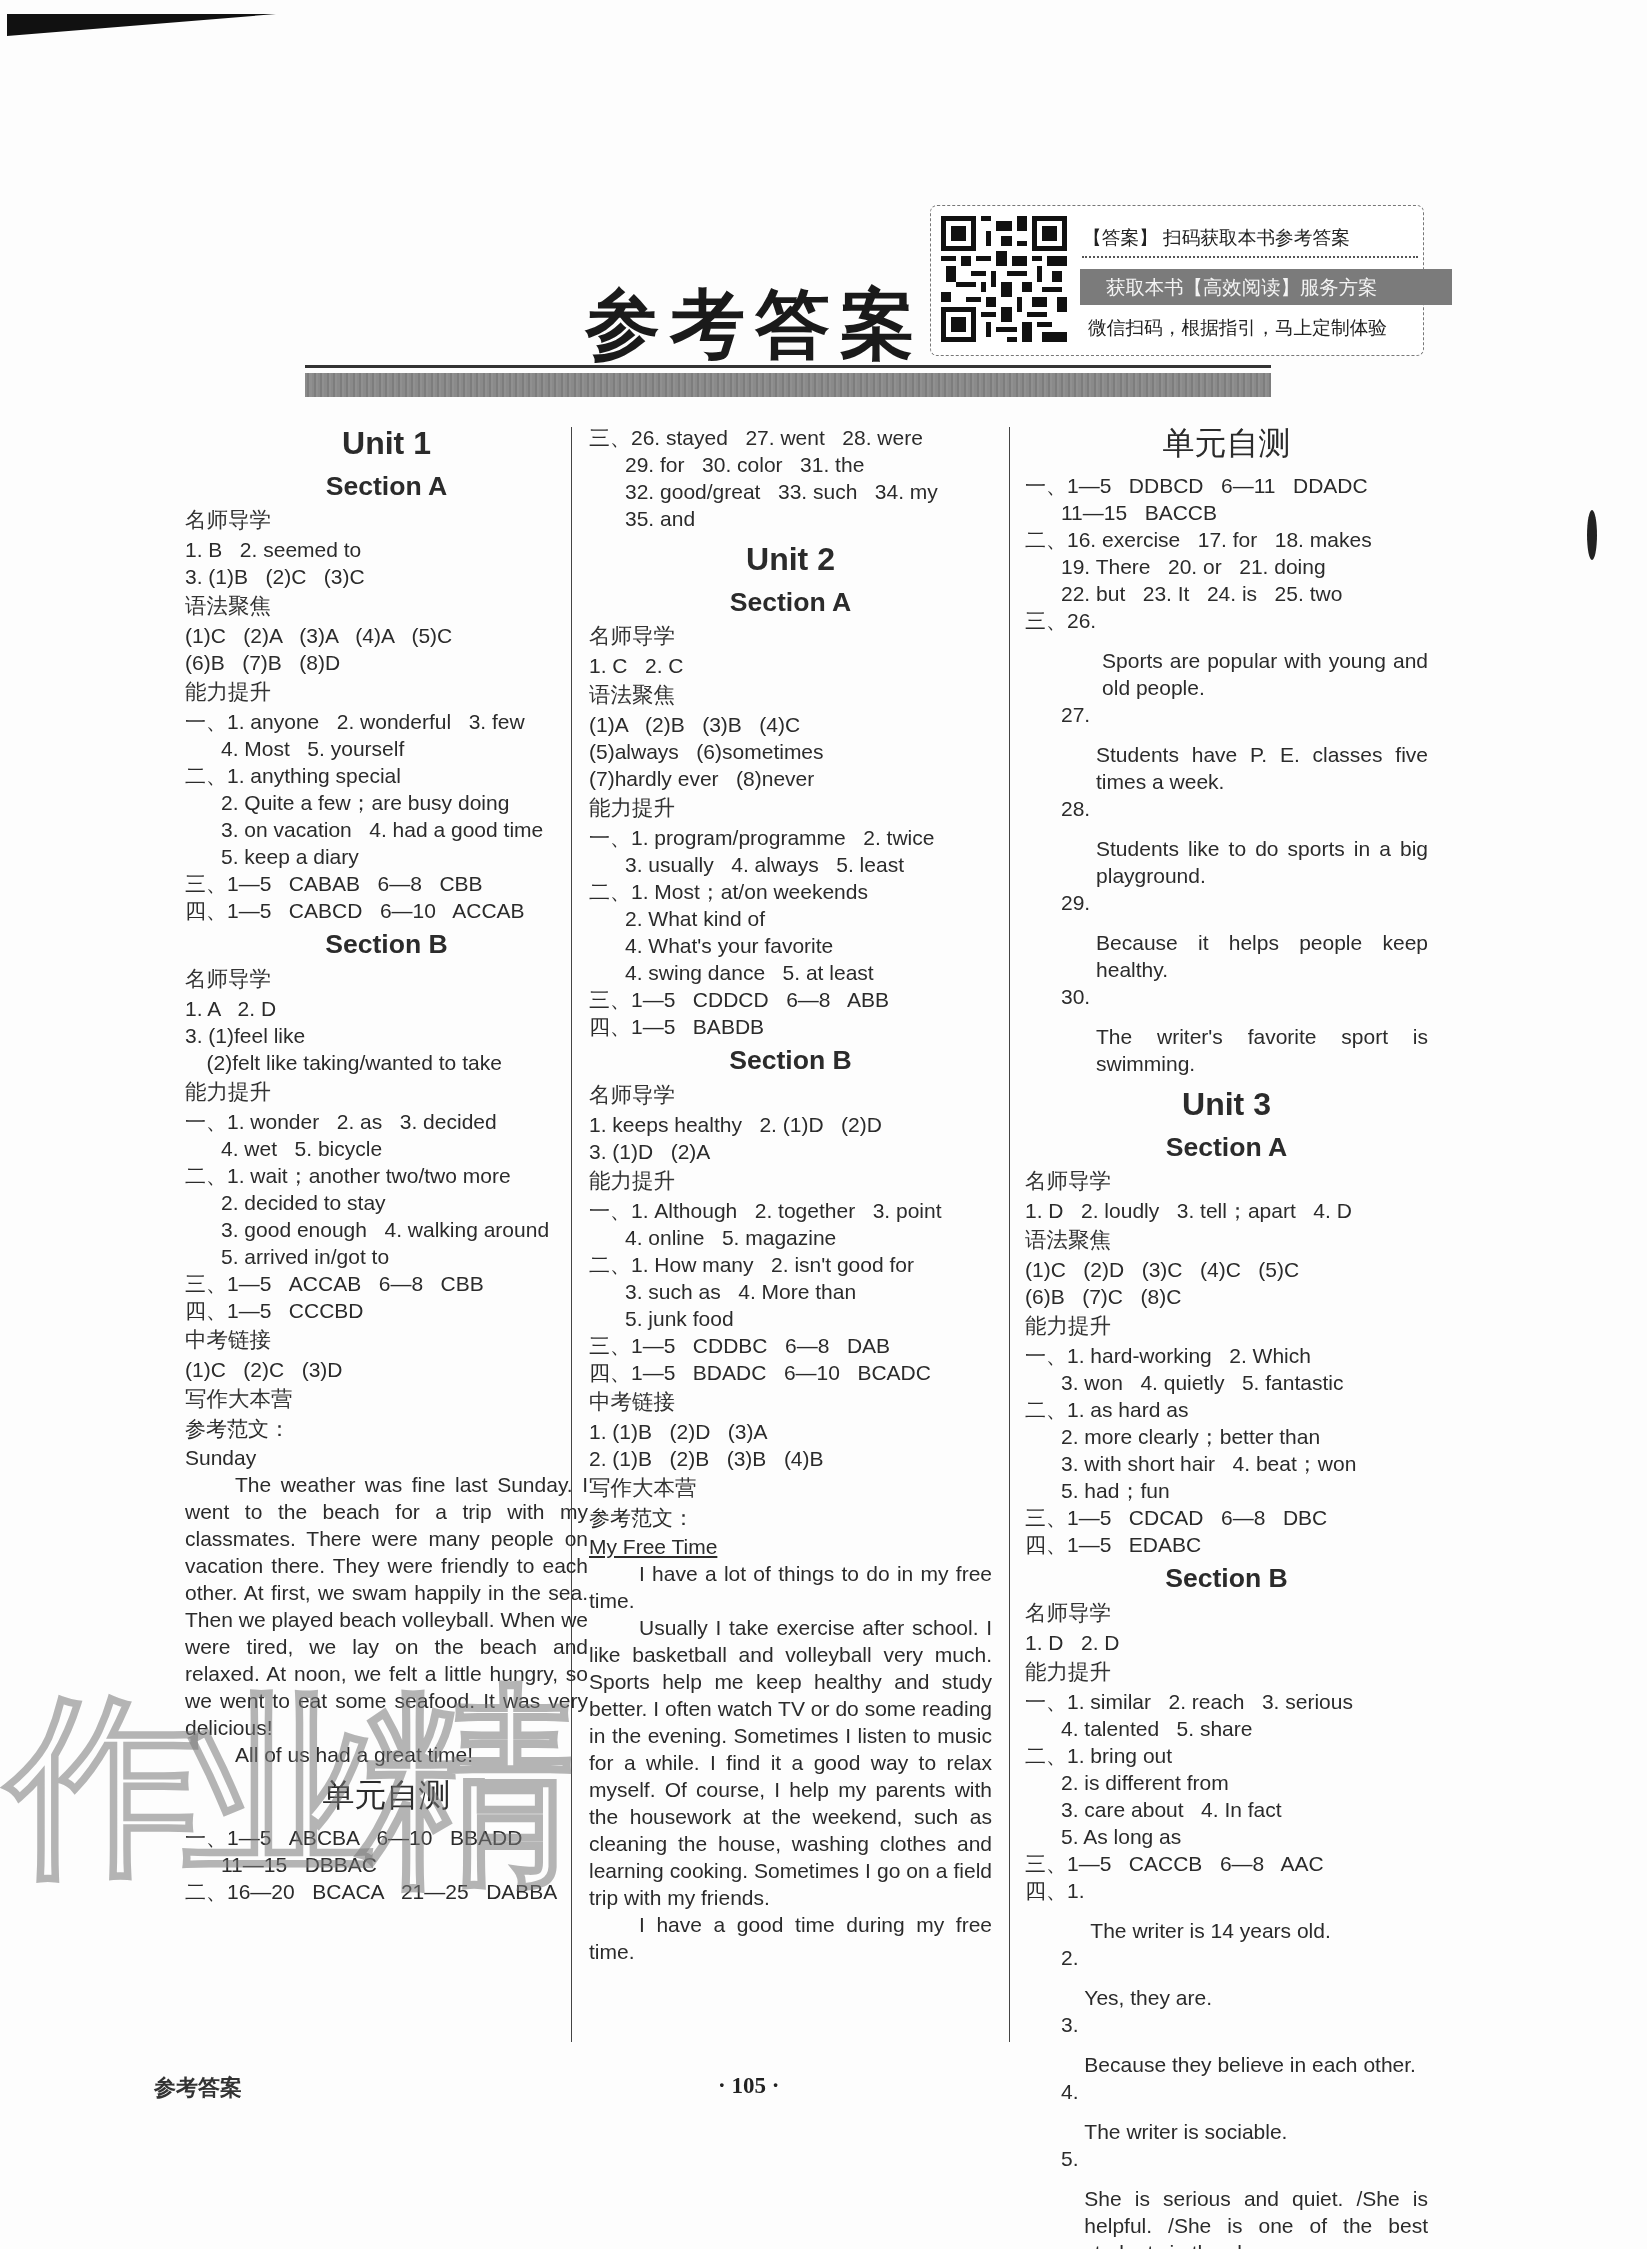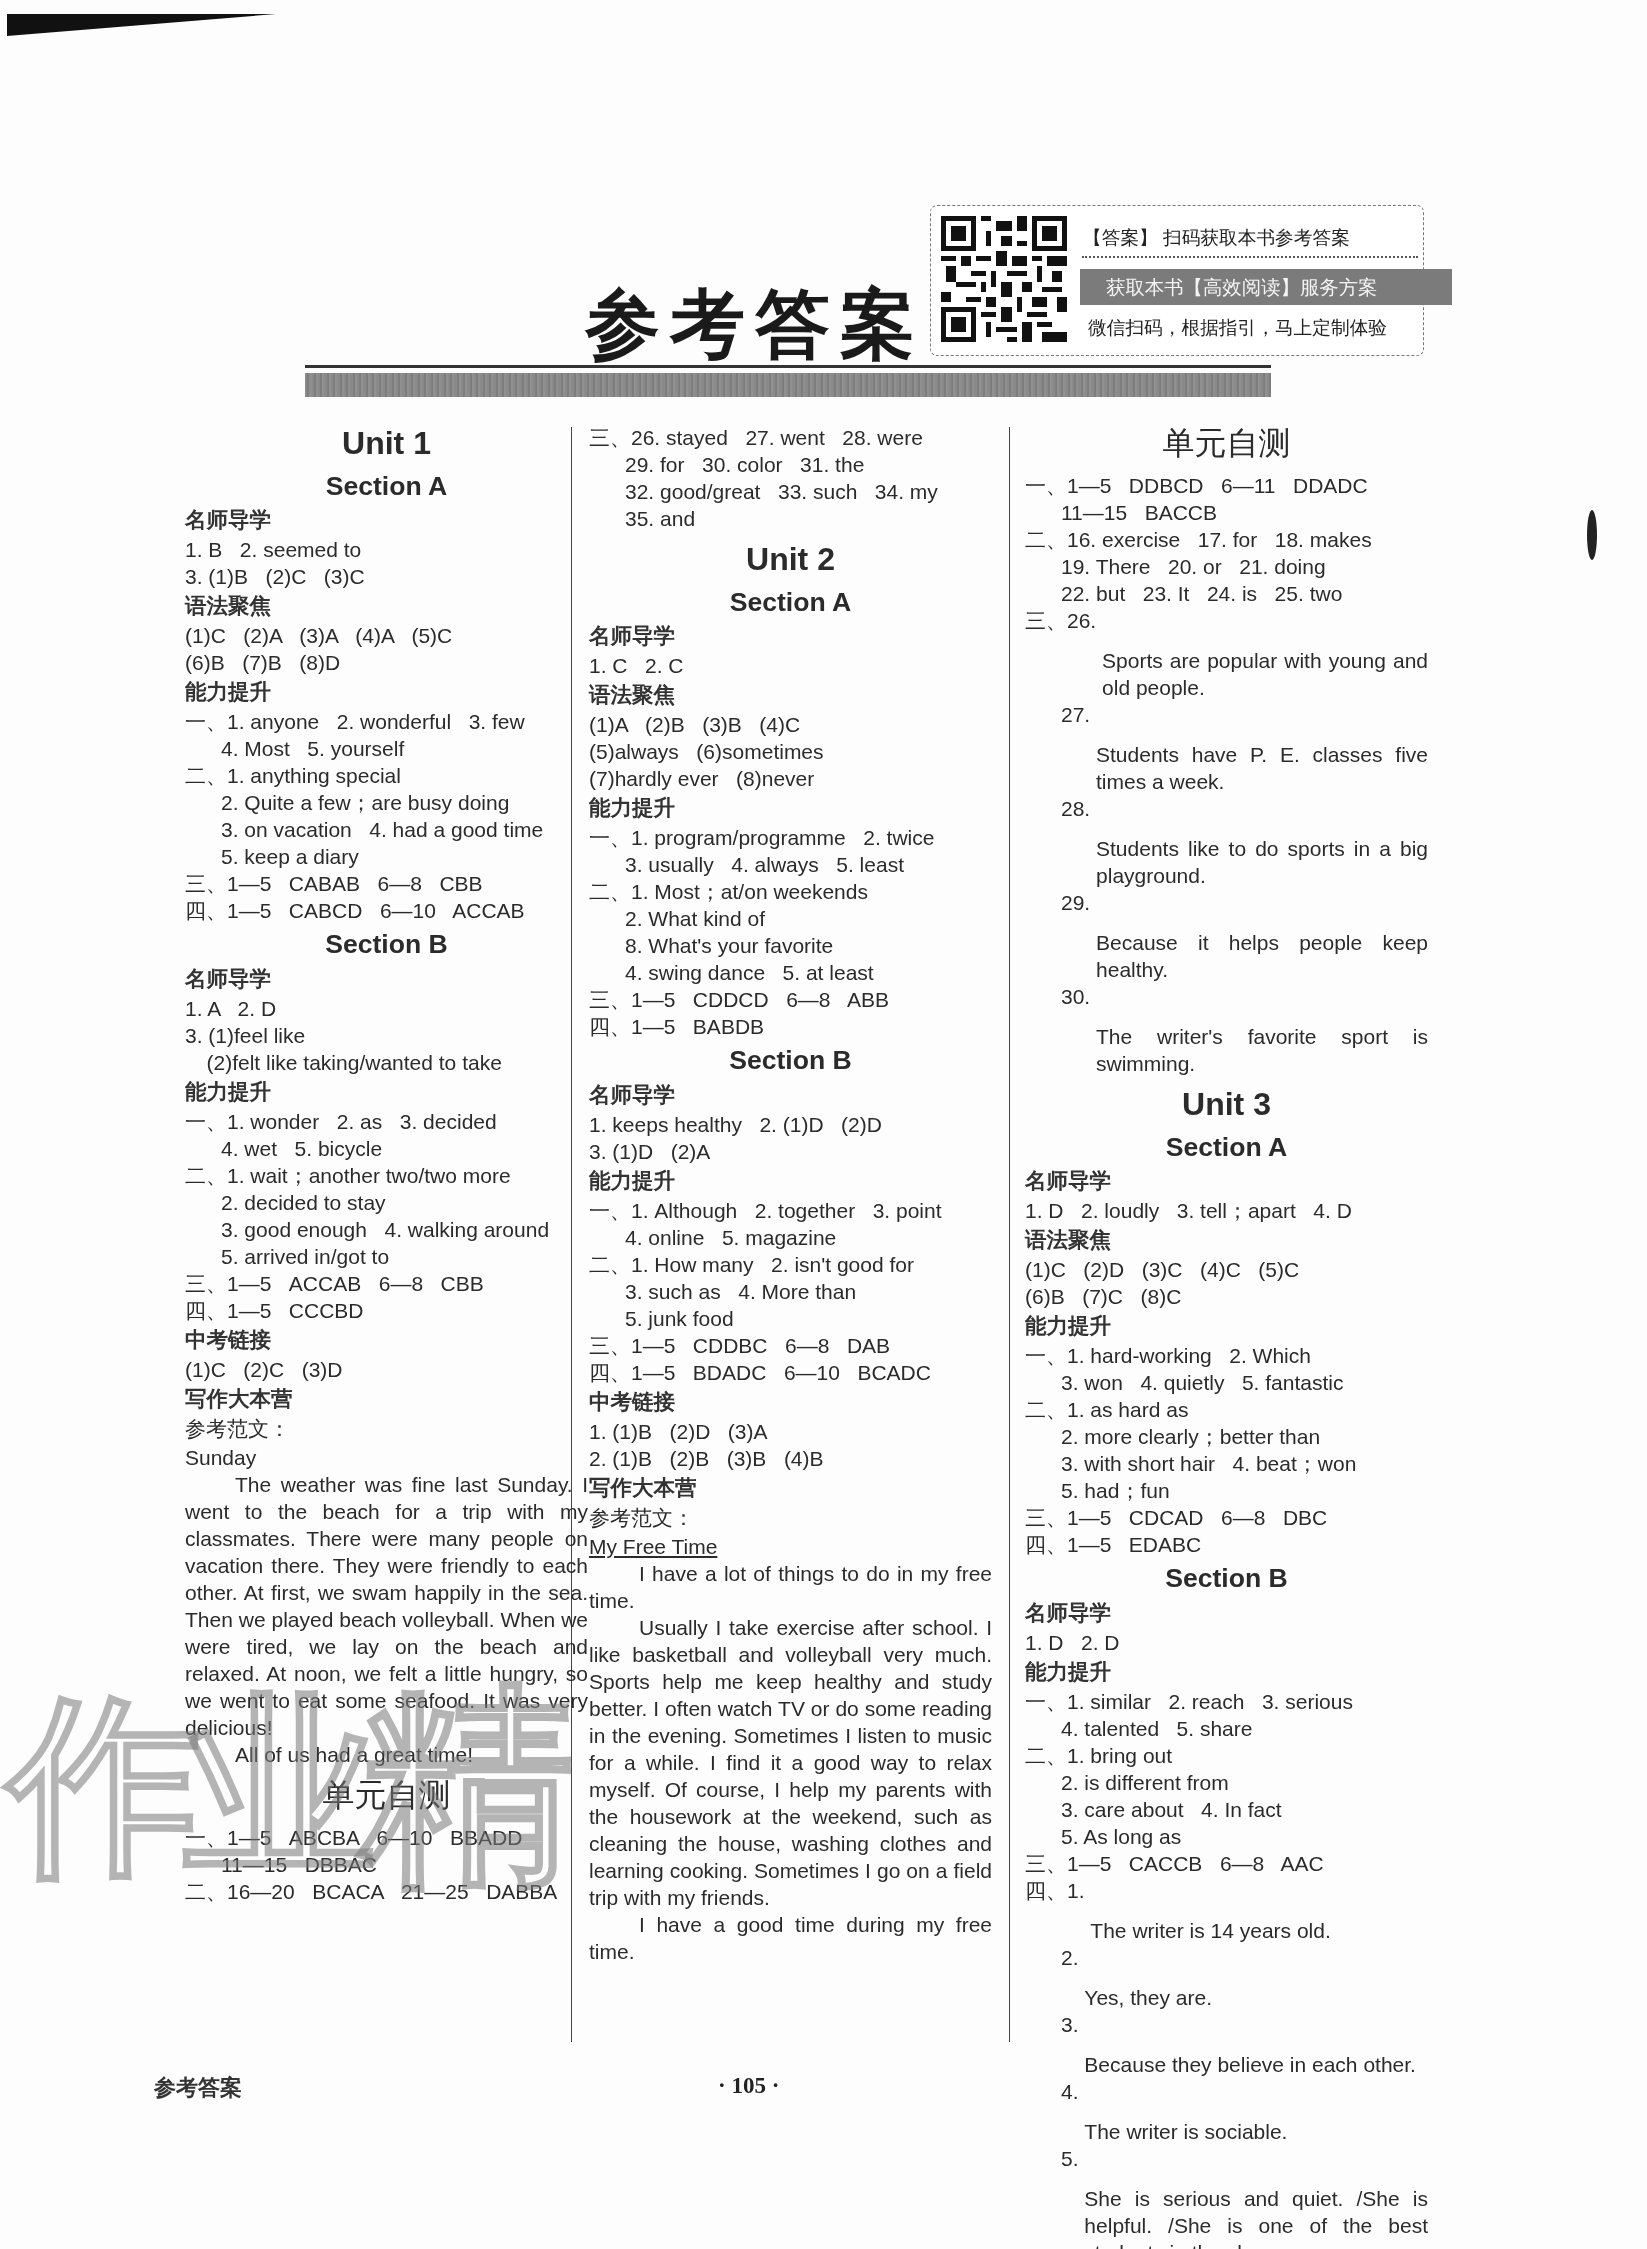--- a/index.html
+++ b/index.html
@@ -22,21 +22,21 @@
              color:#f4f4f4;font-size:19.4px;line-height:36px;padding-left:26px;box-sizing:border-box;white-space:nowrap;}
   .qr-line3{position:absolute;left:157px;top:109px;font-size:18.7px;color:#222;white-space:nowrap;}
   .col{position:absolute;top:416px;font-size:21px;line-height:27px;}
   .col-left{left:154px;width:403px;margin-left:31px;}
   .col-mid{left:589px;width:403px;top:424px;}
   .col-right{left:1025px;width:403px;}
   .divider{position:absolute;width:1.4px;background:#444;}
   .unit{text-align:center;font-weight:bold;font-size:32px;line-height:43px;margin:5.7px 0 4.3px;}
   .section{text-align:center;font-weight:bold;font-size:26.6px;line-height:34px;margin:2.9px 0 1.4px;}
   .test-title{text-align:center;font-size:32px;line-height:46px;margin:4.3px 0 5.7px;font-family:"DejaVu Sans",sans-serif;}
-  .heading{font-family:"DejaVu Sans",sans-serif;font-weight:bold;font-size:21.5px;line-height:32px;color:#333;}
+  .heading{font-family:"DejaVu Sans",sans-serif;font-weight:normal;font-size:21.5px;line-height:32px;color:#333;}
   .line{white-space:pre;}
   .ind1{padding-left:36px;}
   .essay-label{font-family:"DejaVu Serif",serif;font-size:21px;line-height:29px;}
   .essay{text-align:justify;text-align-last:left;}
   .essay p{margin:0;}
   .essay .indent{text-indent:50px;}
   .essay-right{text-align:right;}
   .essay-title{text-align:center;text-decoration:underline;}
   .qa{display:flex;}
   .qa .num{flex:0 0 auto;white-space:pre;}
@@ -192,21 +192,21 @@
   <div class="heading">语法聚焦</div>
   <div class="line">(1)A   (2)B   (3)B   (4)C</div>
   <div class="line">(5)always   (6)sometimes</div>
   <div class="line">(7)hardly ever   (8)never</div>
 
   <div class="heading">能力提升</div>
   <div class="line">一、1. program/programme   2. twice</div>
   <div class="line ind1">3. usually   4. always   5. least</div>
   <div class="line">二、1. Most；at/on weekends</div>
   <div class="line ind1">2. What kind of</div>
-  <div class="line ind1">8. What's your favorite</div>
+  <div class="line ind1">4. What's your favorite</div>
   <div class="line ind1">4. swing dance   5. at least</div>
   <div class="line">三、1—5   CDDCD   6—8   ABB</div>
   <div class="line">四、1—5   BABDB</div>
 
   <div class="section">Section B</div>
   <div class="heading">名师导学</div>
   <div class="line">1. keeps healthy   2. (1)D   (2)D</div>
   <div class="line">3. (1)D   (2)A</div>
 
   <div class="heading">能力提升</div>

